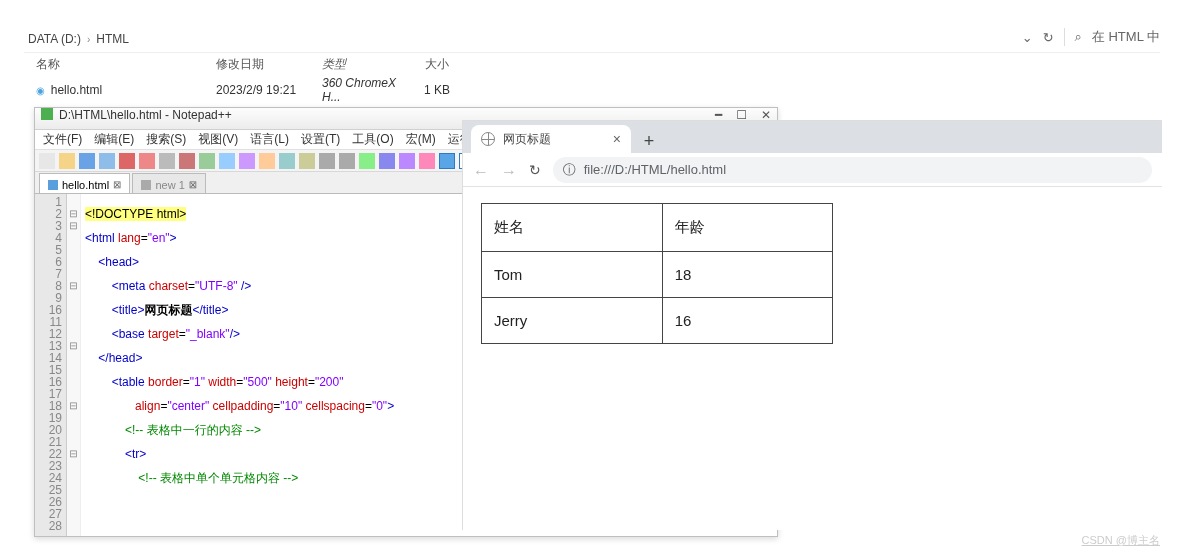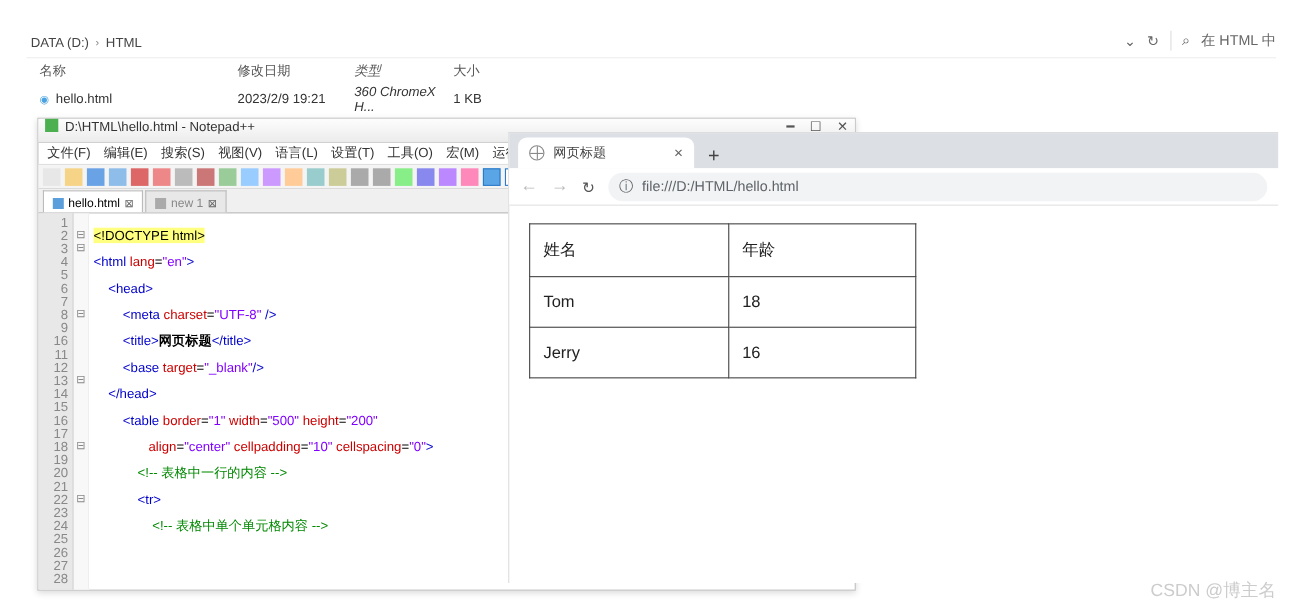--- a/index.html
+++ b/index.html
@@ -11,21 +11,21 @@
 .explorer-bar .sep { color: #888; margin: 0 2px; font-size: 10px; }
 .explorer-actions { position: absolute; right: 24px; top: 28px; display: flex; align-items: center; gap: 10px; color: #666; }
 .explorer-actions .divider { width: 1px; height: 18px; background: #ddd; }
 .explorer-actions span { font-size: 13px; }
 
 
 .file-header { position: absolute; left: 24px; top: 52px; right: 24px; height: 24px; border-top: 1px solid #eee; display: flex; align-items: center; color: #555; padding-left: 12px; }
 .col-name { width: 180px; }
 .col-date { width: 106px; }
 .col-type { width: 90px; font-style: italic; }
-.col-size { width: 50px; text-align: left; }
+.col-size { width: 50px; text-align: center; }
 
 .file-row { position: absolute; left: 24px; top: 76px; display: flex; align-items: center; padding-left: 12px; color: #333; }
 .file-row .col-name::before { content: "◉"; color: #4aa3e0; margin-right: 6px; font-size: 10px; }
 
 
 .npp { position: absolute; left: 34px; top: 107px; width: 744px; height: 430px; border: 1px solid #bfbfbf; background: #fff; box-shadow: 0 2px 6px rgba(0,0,0,.15); }
 .npp-title { height: 22px; background: linear-gradient(#fdfdfd,#ececec); border-bottom: 1px solid #d0d0d0; display: flex; align-items: flex-start; padding: 0 6px; gap: 6px; color: #333; }
 .npp-title .icon { width: 12px; height: 12px; background: #4caf50; display: inline-block; }
 .npp-title .win-btns { margin-left: auto; display: flex; gap: 14px; color: #555; font-size: 12px; }
 .npp-menu { height: 20px; display: flex; align-items: center; gap: 12px; padding: 0 8px; color: #333; border-bottom: 1px solid #e0e0e0; font-size: 12px; }
@@ -66,21 +66,21 @@
 .br-addr { height: 34px; background: #fff; border-bottom: 1px solid #e2e2e2; display: flex; align-items: center; padding: 0 10px; gap: 12px; }
 .nav-arrow { color: #bbb; font-size: 16px; }
 .reload { color: #555; font-size: 14px; }
 .addr-box { flex: 1; height: 26px; background: #f1f3f4; border-radius: 13px; display: flex; align-items: center; padding: 0 10px; gap: 8px; color: #5f6368; font-size: 13px; }
 .addr-box .mag { font-size: 13px; }
 
 .page { padding: 16px 18px; }
 .page table { border-collapse: collapse; width: 352px; }
 .page td { border: 1px solid #444; padding: 14px 12px; font-size: 15px; color: #222; }
 
-.watermark { position: absolute; right: 24px; bottom: 6px; color: #ccc; font-size: 16px; }
+.watermark { position: absolute; right: 24px; bottom: 6px; color: #ccc; font-size: 11px; text-decoration: underline; }
 </style>
 </head>
 <body>
 
 <div class="explorer-bar">
   <span class="crumb">DATA (D:)</span>
   <span class="sep">›</span>
   <span class="crumb">HTML</span>
 </div>
 <div class="explorer-actions">

